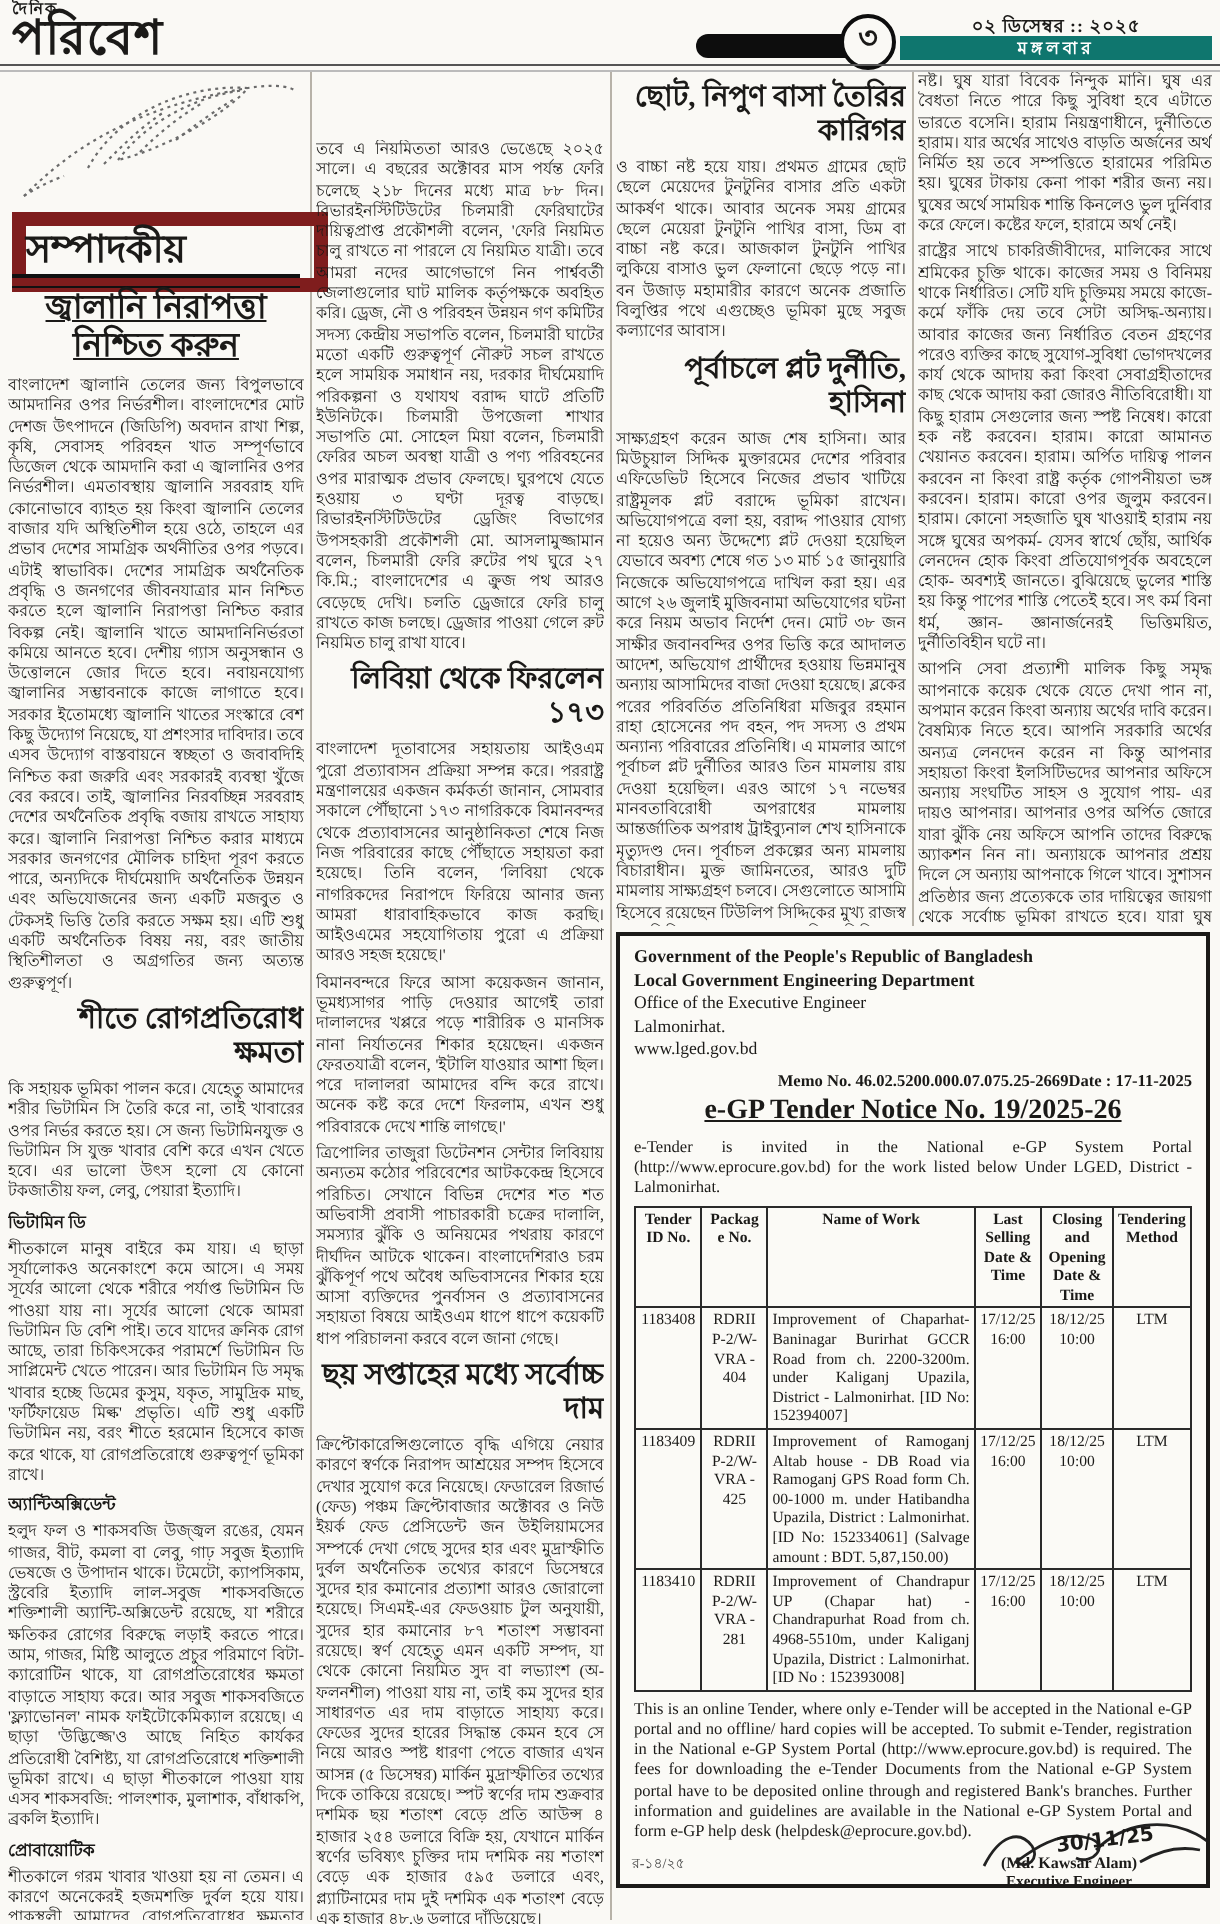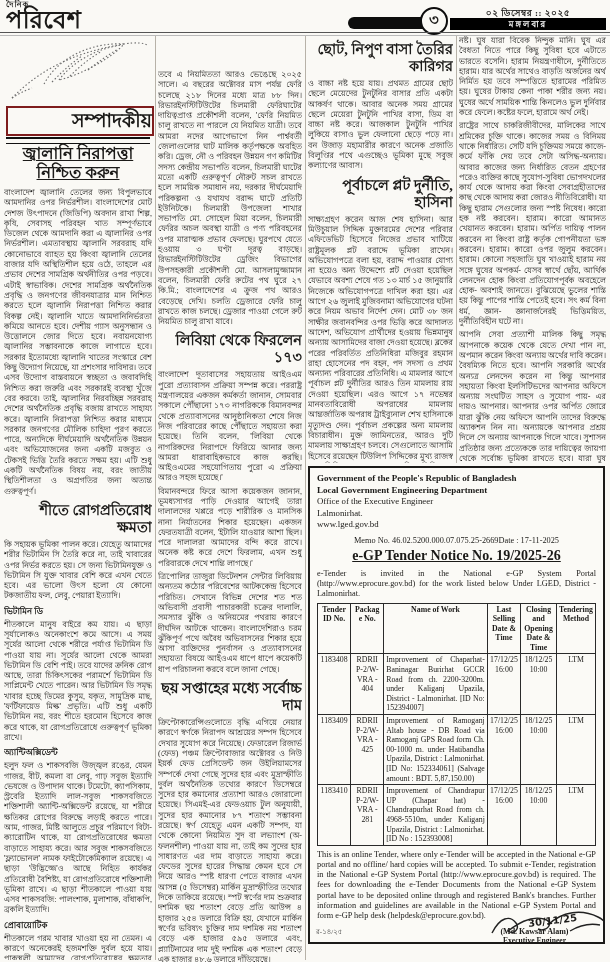--- a/index.html
+++ b/index.html
@@ -8,48 +8,48 @@
   .abs{position:absolute;}
   
   #masthead{left:0;top:0;width:610px;height:33px;}
   #logo{left:6px;top:1px;width:150px;height:30px;}
   #logo .sup{font-size:8px;font-weight:bold;letter-spacing:1px;line-height:8px;}
   #logo .main{font-size:24px;font-weight:900;line-height:22px;letter-spacing:.5px;}
   #hdr-bar{left:348px;top:17px;width:80px;height:12px;background:#0d0d0d;border-radius:6px 0 0 6px;}
   #page-circle{left:420px;top:7px;width:24px;height:24px;border:2px solid #0d0d0d;border-radius:50%;
      background:#faf9f5;text-align:center;font-size:15px;font-weight:900;line-height:23px;}
   #hdr-date{left:450px;top:6px;width:156px;height:11px;font-size:9px;font-weight:bold;text-align:center;letter-spacing:.5px;}
-  #hdr-day{left:450px;top:18px;width:156px;height:12px;background:#000000;color:#fff;
+  #hdr-day{left:450px;top:18px;width:156px;height:12px;background:#0f766e;color:#fff;
      font-size:8.5px;font-weight:bold;text-align:center;line-height:12px;letter-spacing:2px;}
   #hdr-rule{left:0;top:32px;width:610px;height:2px;border-top:1px solid #555;border-bottom:1px solid #bbb;}
   
   .vrule{width:1px;background:#b7b2a8;top:36px;}
   
   #ed-art{left:4px;top:36px;width:148px;height:68px;}
-  #ed-box{left:6px;top:106px;width:144px;height:26px;border:2px solid #7f1d1d;text-align:right;
+  #ed-box{left:6px;top:106px;width:144px;height:26px;border:7px solid #7f1d1d;text-align:left;
      font-size:19px;font-weight:900;line-height:25px;}
   #ed-rule{left:6px;top:137px;width:144px;height:4px;border-top:2px solid #111;border-bottom:1px solid #111;}
   #ed-head{left:4px;top:144px;width:148px;height:40px;font-size:16.5px;font-weight:900;
      text-align:center;line-height:19px;text-decoration:underline;}
   
   .col{overflow:hidden;}
   #col1{left:4px;top:188px;width:148px;height:772px;}
   #col2{left:158px;top:36px;width:144px;height:924px;margin-top:34px;}
   #col3{left:308px;top:36px;width:145px;height:427px;}
   #col4{left:459px;top:36px;width:147px;height:427px;}
   .blk-para{font-size:8px;line-height:10.3px;text-align:justify;margin:0 0 3px 0;}
   .blk-headline{font-size:14.5px;font-weight:900;text-align:right;line-height:17px;margin:5px 0 4px 0;}
   .blk-subhead{font-size:8.5px;font-weight:bold;margin:2px 0 1px 0;}
   
   #tender{left:308px;top:466px;width:297px;height:478px;border:2px solid #1b1a18;
      background:#fbfaf6;padding:5px 7px;box-sizing:border-box;overflow:hidden;
      font-family:"Liberation Serif",serif;}
   .t-org{text-align:left;font-size:9px;font-weight:bold;line-height:11.5px;}
   .t-org.small{font-weight:normal;font-size:8.8px;}
-  #t-memo{display:flex;justify-content:center;font-size:8.3px;font-weight:normal;margin:5px 0 3px 0;}
+  #t-memo{display:flex;justify-content:flex-end;font-size:8.3px;font-weight:bold;margin:5px 0 3px 0;}
   #t-title{text-align:center;font-size:14px;font-weight:bold;text-decoration:underline;margin:1px 0 5px 0;}
   #t-intro{font-size:8.3px;text-align:justify;line-height:10px;margin-bottom:4px;}
   table.t{width:100%;border-collapse:collapse;font-size:7.8px;line-height:9.6px;}
   table.t th,table.t td{border:1px solid #2a2a2a;padding:1px 2px;vertical-align:top;}
   table.t th{text-align:center;font-weight:bold;}
   td.c{text-align:center;}
   td.j{text-align:justify;}
   #t-footer{font-size:8.3px;text-align:justify;line-height:10.2px;margin-top:4px;}
   #t-sig{margin-top:6px;margin-left:150px;width:135px;text-align:center;font-size:7.6px;
      line-height:9px;font-weight:bold;position:relative;}

